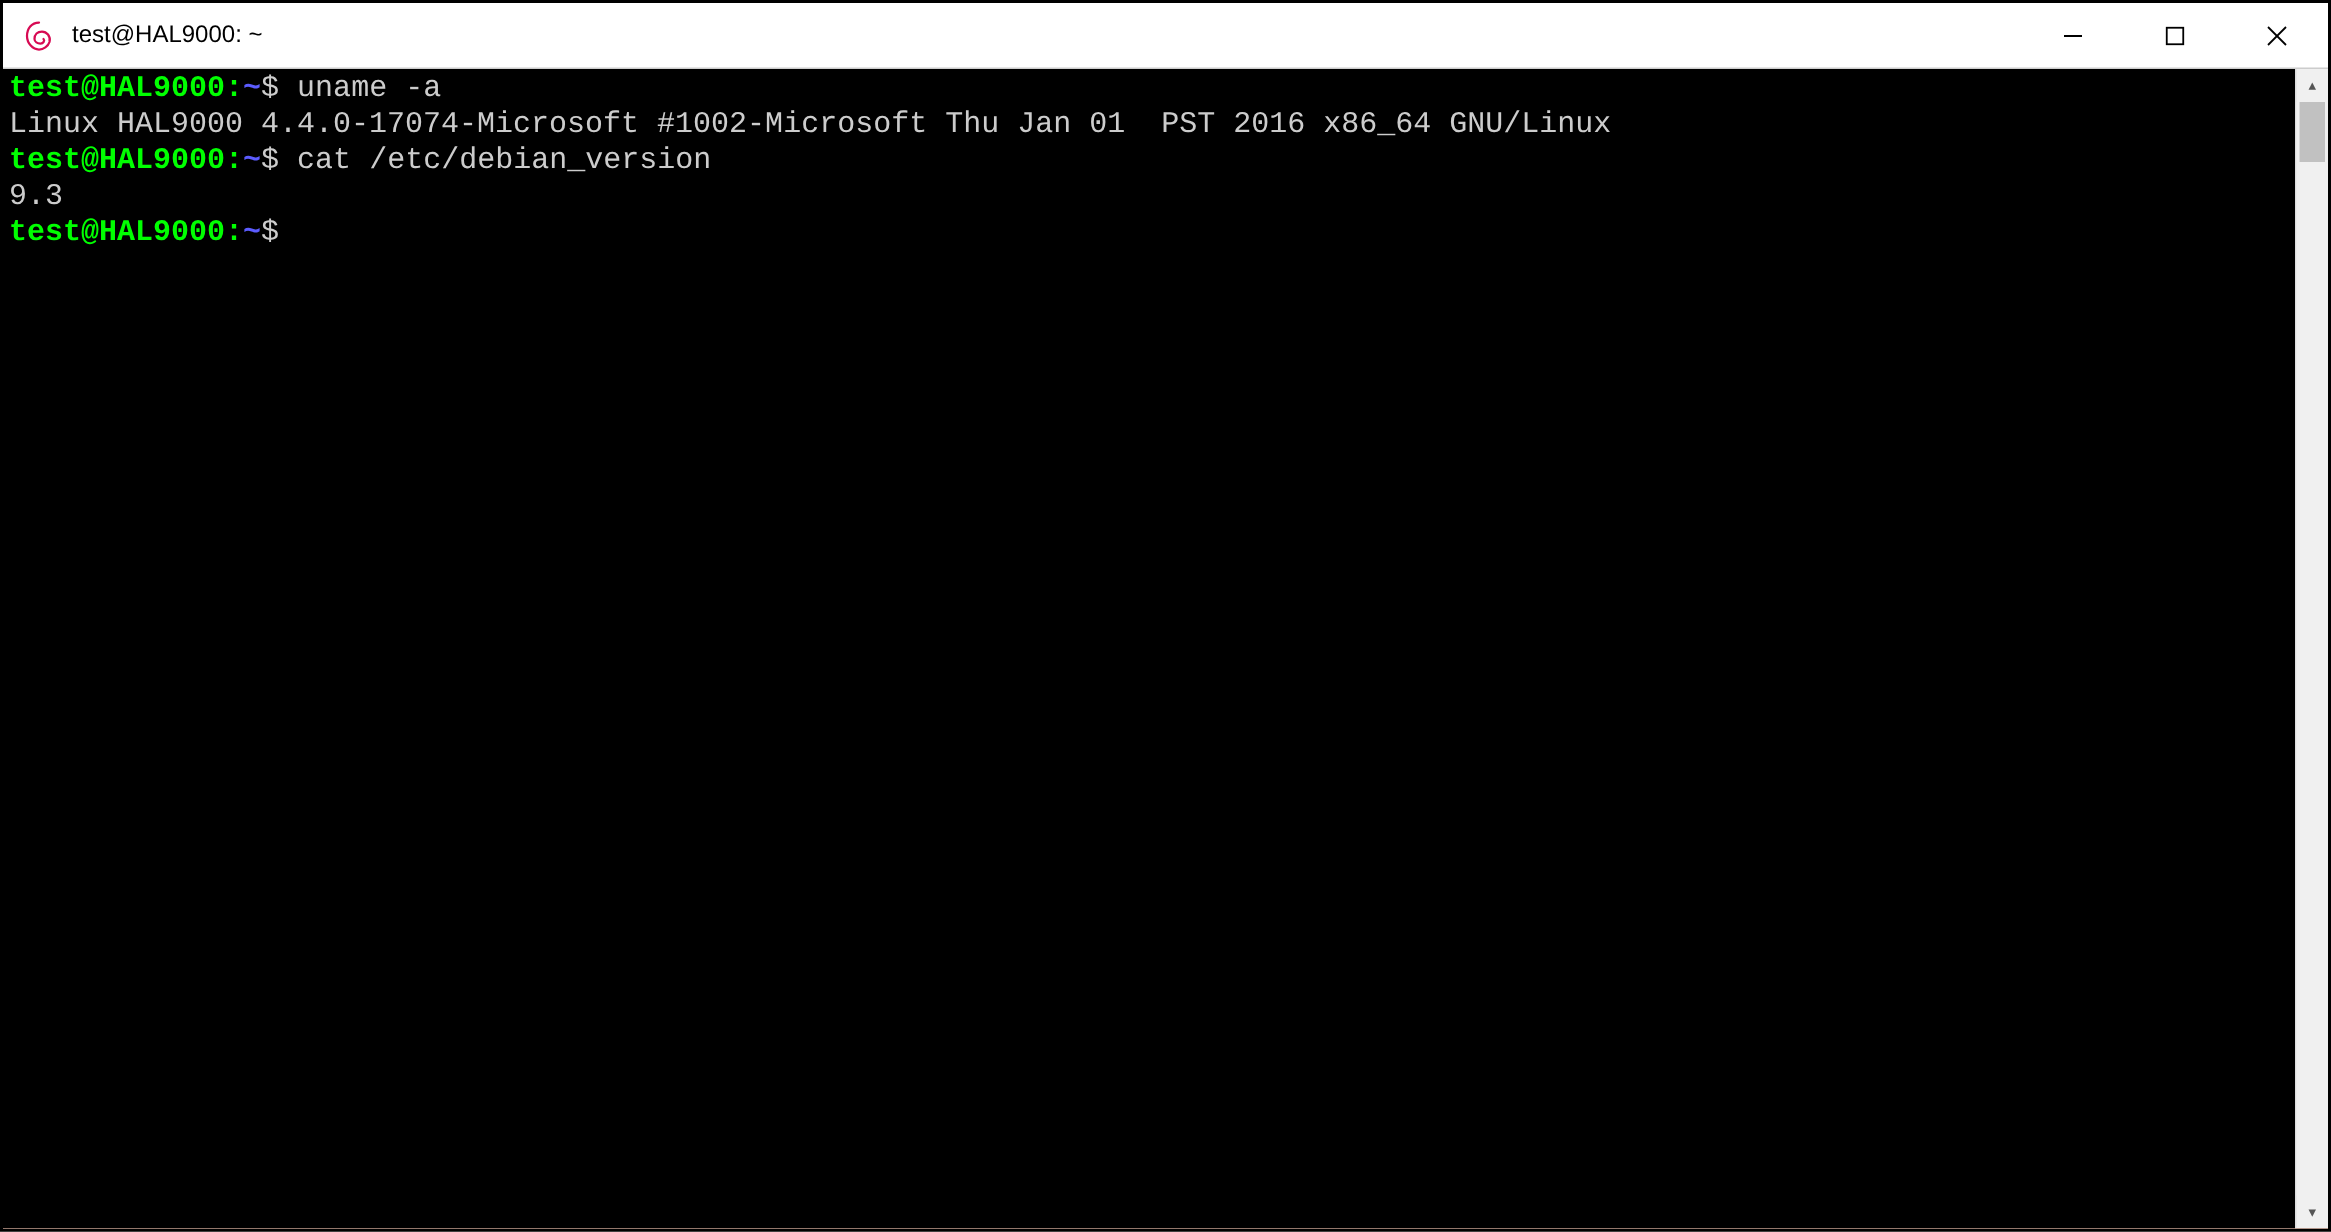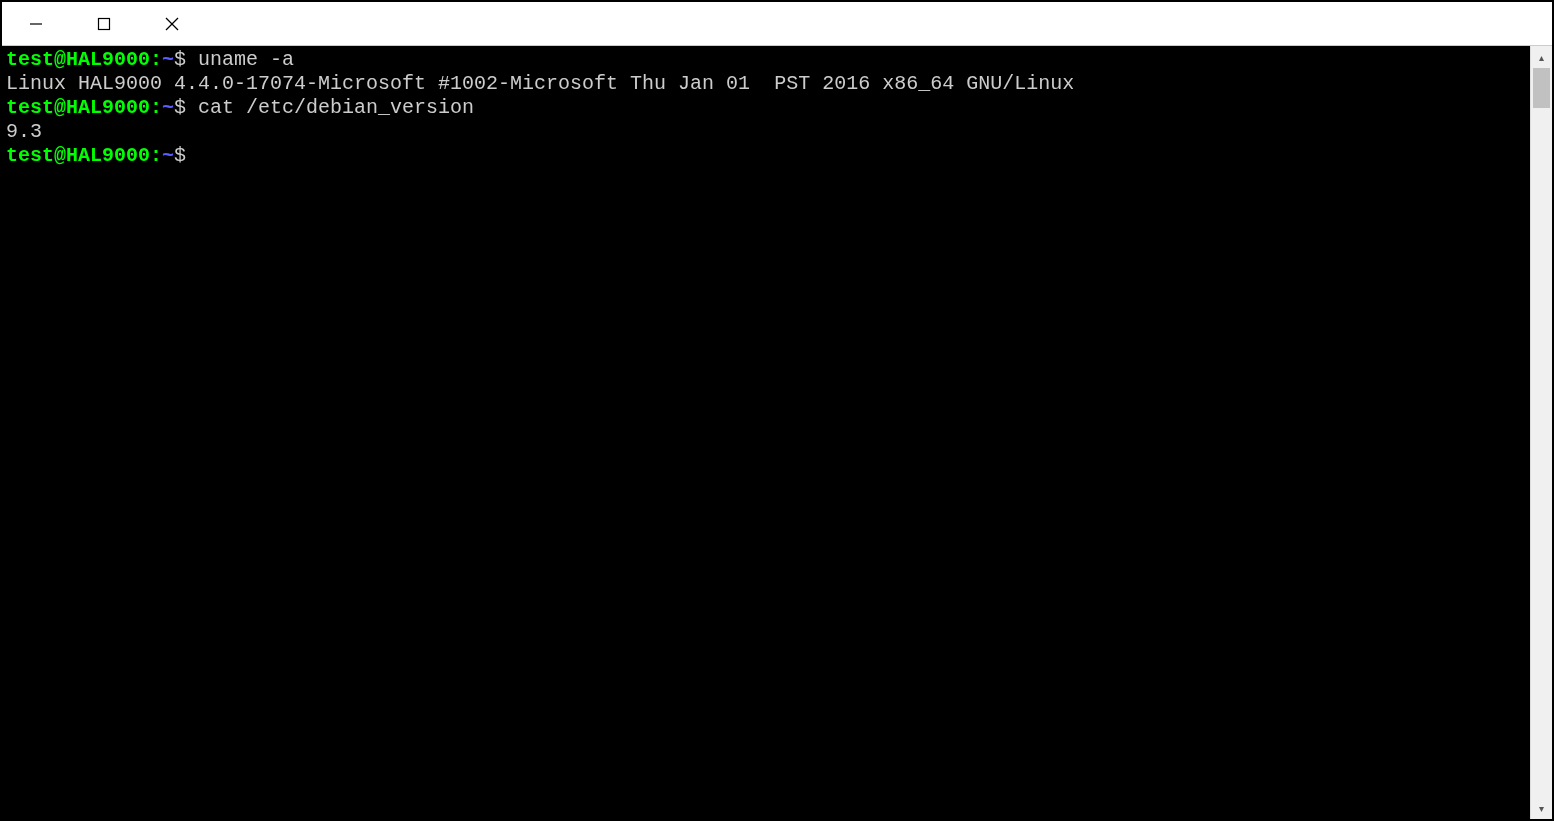--- a/index.html
+++ b/index.html
@@ -135,20 +135,28 @@
       right: 2px;
       height: 40px;
       background: #c1c1c1;
     }
   </style>
 </head>
 <body>
 
 <div class="window">
   <div class="titlebar">
+    <div class="titlebar-left">
+      <span class="app-icon">
+        <svg viewBox="0 0 48 48">
+          <path fill="none" stroke="#d70a53" stroke-width="3" stroke-linecap="round" d="M24 6 C14 6 8 14 8 24 C8 34 16 42 24 42 C30 42 36 38 38 32 C40 24 34 18 28 18 C22 18 18 22 18 28 C18 32 22 34 26 34 C30 34 32 30 30 28"></path>
+        </svg>
+      </span>
+      <span class="window-title">test@HAL9000: ~</span>
+    </div>
     <div class="window-controls">
       <div class="win-btn">
         <svg viewBox="0 0 14 14">
             <line x1="1" y1="7" x2="13" y2="7"></line>
           </svg>
       </div>
       <div class="win-btn">
         <svg viewBox="0 0 14 14">
             <rect x="1.5" y="1.5" width="11" height="11"></rect>
           </svg>

